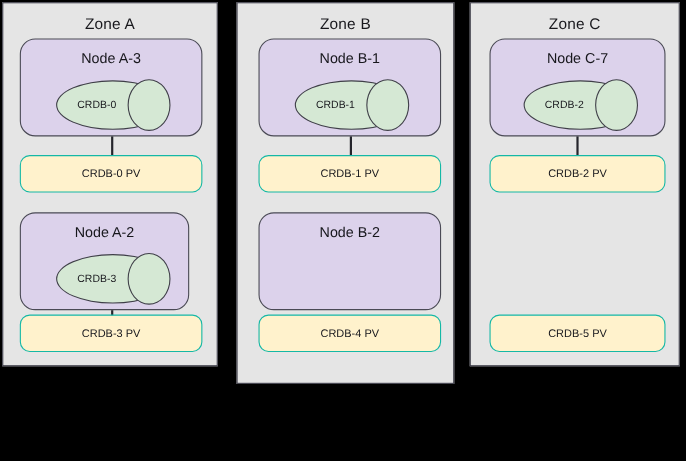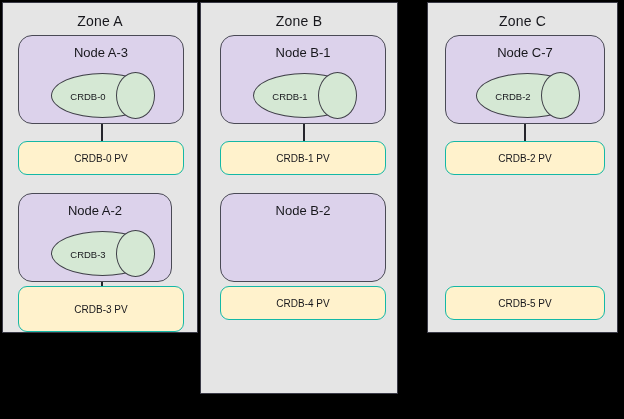--- a/index.html
+++ b/index.html
@@ -127,24 +127,24 @@
 
     <div class="node" style="left:15px; top:190px; width:154px; height:89px;text-decoration:underline;">
       <div class="node-title">Node A-2</div>
       <div class="cylinder" style="left:32px; top:37px; width:103px; height:45px;">
         <div class="cyl-body"></div>
         <div class="cyl-cap"></div>
         <div class="cyl-label">CRDB-3</div>
       </div>
     </div>
     <div class="connector" style="left:98px; top:279px; height:14px;"></div>
-    <div class="pv" style="left:15px; top:283px; width:166px; height:46px;">CRDB-3 PV</div>
+    <div class="pv" style="left:15px; top:283px; width:166px; height:34px;">CRDB-3 PV</div>
   </div>
 
-  <div class="zone" style="left:200px; top:2px; width:198px; height:392px;">
+  <div class="zone" style="left:215px; top:2px; width:198px; height:347px;">
     <div class="zone-title">Zone B</div>
 
     <div class="node" style="left:19px; top:32px; width:166px; height:89px;">
       <div class="node-title">Node B-1</div>
       <div class="cylinder" style="left:32px; top:37px; width:103px; height:45px;">
         <div class="cyl-body"></div>
         <div class="cyl-cap"></div>
         <div class="cyl-label">CRDB-1</div>
       </div>
     </div>

